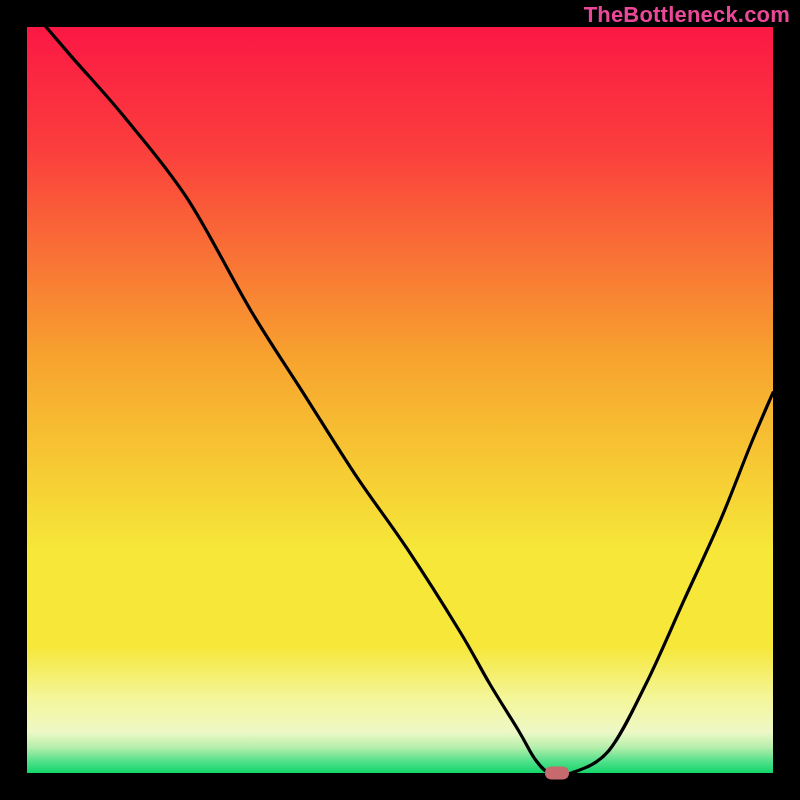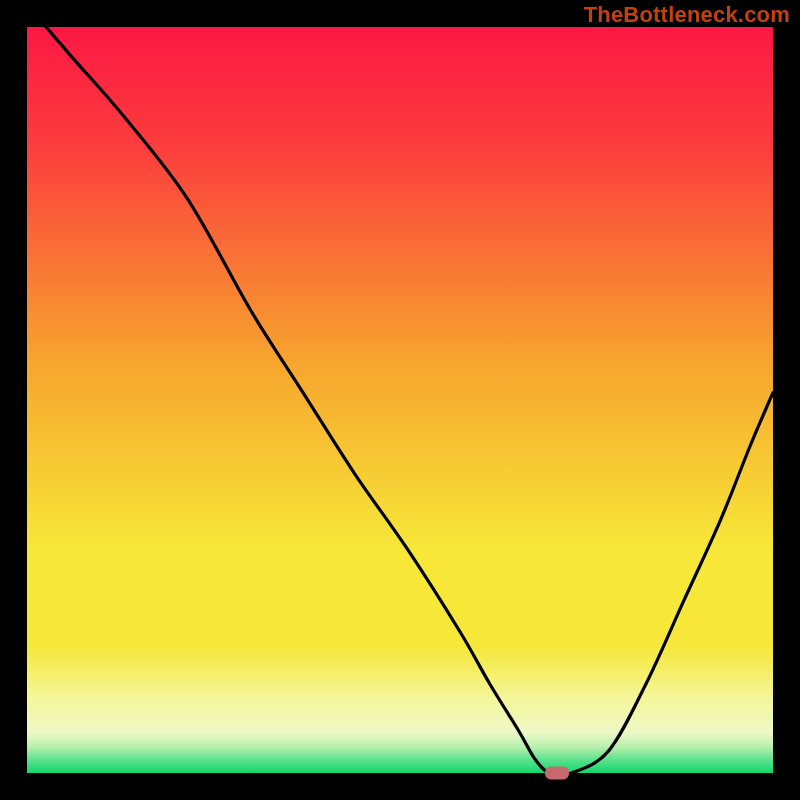--- a/index.html
+++ b/index.html
@@ -47,21 +47,21 @@
     border-radius: 6px;
     transform: translate(-50%, -50%);
   }
   .watermark {
     position: absolute;
     top: 2px;
     right: 10px;
     font-family: Arial, Helvetica, sans-serif;
     font-size: 22px;
     font-weight: 600;
-    color: #c2410c;
+    color: #ec4899;
     letter-spacing: 0.2px;
     user-select: none;
   }
 </style>
 </head>
 <body>
 
 <div class="frame">
   <div class="plot">
     <svg class="gradient" viewBox="0 0 746 746" preserveAspectRatio="none">

